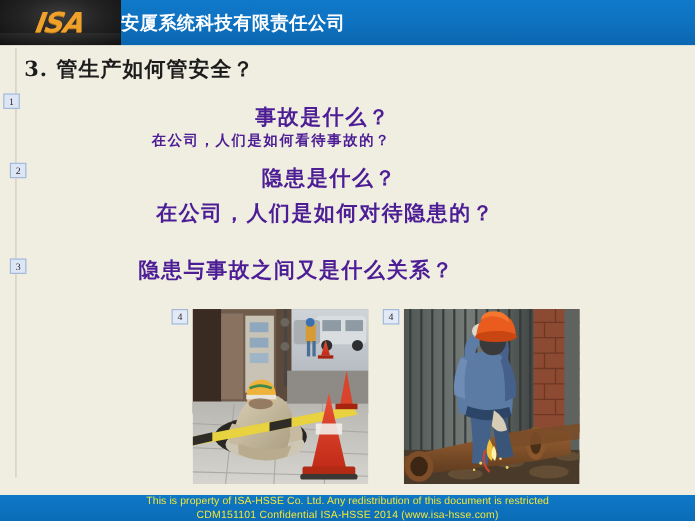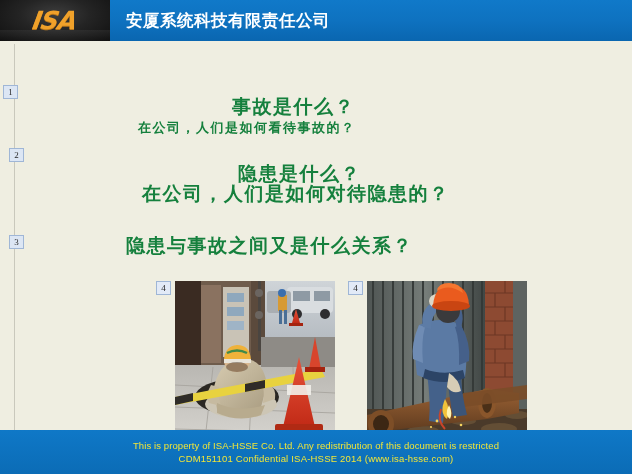--- a/index.html
+++ b/index.html
@@ -38,21 +38,20 @@
     font-weight:bold; font-style:italic;
     font-size:25px; letter-spacing:-1px;
     color:#f0a12a;
     transform:skewX(-10deg);
     text-shadow:0 1px 0 #b8761a;
   }
   .header-bar {
     flex:1; height:41px;
     background:linear-gradient(180deg,#1079c9 0%,#0e72c0 50%,#0a66b0 100%);
     display:flex; align-items:center;
-    padding-left:16px;
     gap:0;
     white-space:nowrap;
   }
   .hdr-cn {
     color:#ffffff; font-weight:bold;
     font-size:16.5px; letter-spacing:0.5px;
     font-family:"DejaVu Sans", sans-serif;
   }
   .hdr-en {
     color:#ffffff; font-weight:bold;
@@ -89,44 +88,44 @@
     font-family:"DejaVu Serif", serif;
     font-weight:bold;
     font-size:19px;
     color:#1c1c1c;
     letter-spacing:1px;
   }
   .ln {
     position:absolute;
     font-family:"DejaVu Serif", serif;
     font-weight:bold;
-    color:#15803d;
+    color:#4c1d95;
     white-space:nowrap;
   }
   .q1a { left:232px; top:94px;  font-size:19px; letter-spacing:1.5px; }
   .q1b { left:138px; top:119px; font-size:13px; letter-spacing:1.5px; }
-  .q2a { left:238px; top:161px; font-size:19px; letter-spacing:1.5px; }
+  .q2a { left:238px; top:149px; font-size:19px; letter-spacing:1.5px; }
   .q2b { left:142px; top:181px; font-size:19px; letter-spacing:1.5px; }
   .q3  { left:126px; top:233px; font-size:19px; letter-spacing:1.5px; }
 
   
   .photo {
     position:absolute;
     border:0;
     overflow:hidden;
   }
   .photo-a { left:175px; top:281px; width:160px; height:159px; }
   .photo-b { left:367px; top:281px; width:160px; height:159px; }
 
   .ph-svg { display:block; width:100%; height:100%; }
 
   
   .footer {
     position:absolute; left:0; bottom:0;
-    width:632px; height:44px;
+    width:632px; height:24px;
     background:linear-gradient(180deg,#0f78c7 0%,#0b6cb6 100%);
     display:flex; flex-direction:column;
     align-items:center; justify-content:center;
     gap:2px;
   }
   .footer-line {
     color:#f2e637;
     font-size:9.5px;
     font-family:"Liberation Sans", sans-serif;
     letter-spacing:0.1px;
@@ -149,20 +148,21 @@
   </div>
 
   <div class="rail"></div>
 
   <div class="marker m1">1</div>
   <div class="marker m2">2</div>
   <div class="marker m3">3</div>
   <div class="marker m4a">4</div>
   <div class="marker m4b">4</div>
 
+  <div class="title">3. 管生产如何管安全？</div>
 
   <div class="ln q1a">事故是什么？</div>
   <div class="ln q1b">在公司，人们是如何看待事故的？</div>
 
   <div class="ln q2a">隐患是什么？</div>
   <div class="ln q3">隐患与事故之间又是什么关系？</div>
 
   <div class="ln q2b">在公司，人们是如何对待隐患的？</div>
 
   <div class="photo photo-a">

